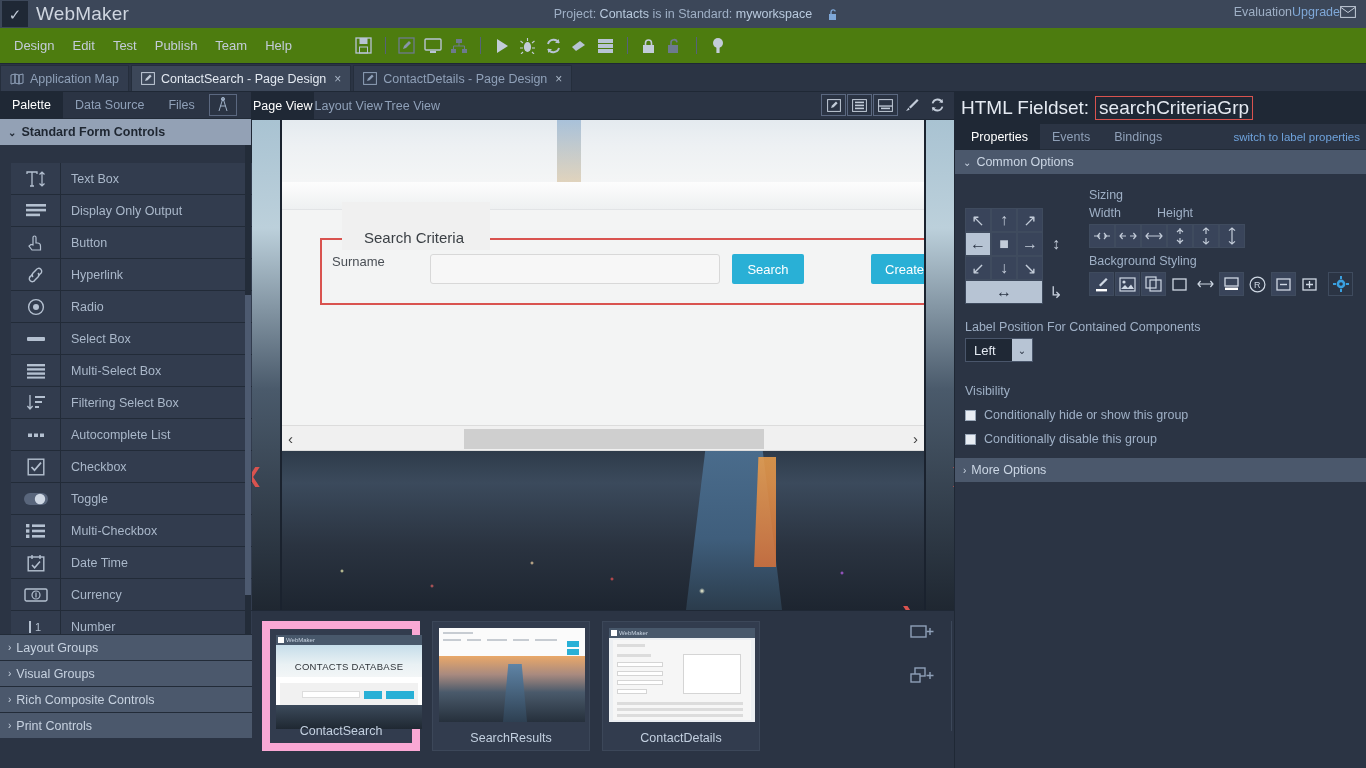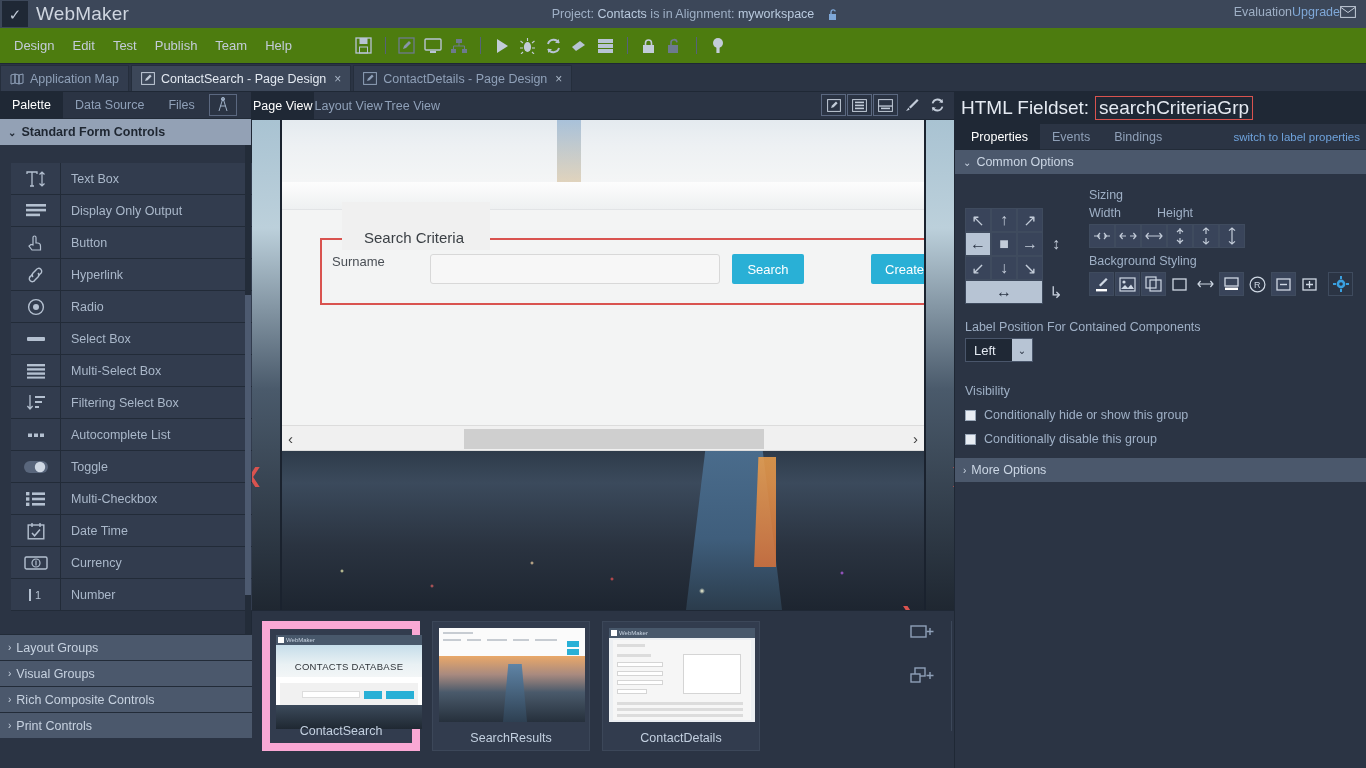--- a/index.html
+++ b/index.html
@@ -388,21 +388,21 @@
 
 <div class="app">
 
   <div class="titlebar">
     <div class="logo-box">
       <span class="logo-tick">✓</span>
     </div>
     <div class="app-title">WebMaker</div>
 
     <div class="project-info">
-      <span>Project: </span><b>Contacts</b><span> is in Alignment: </span><b>myworkspace</b>
+      <span>Project: </span><b>Contacts</b><span> is in Standard: </span><b>myworkspace</b>
     </div>
     <div class="lock-open">
       <svg width="14" height="13" viewBox="0 0 14 13">
           <path d="M3 6h7v6H3z" fill="#7fa8d8"></path>
           <path d="M5 6V4a2.2 2.2 0 0 1 4.3-.6" stroke="#7fa8d8" stroke-width="1.4" fill="none"></path>
         </svg>
     </div>
 
     <div class="tr-links">
       <span>Evaluation</span>
@@ -635,20 +635,29 @@
       </div>
       <div class="pal-item">
         <div class="ic">
           <svg width="22" height="8" viewBox="0 0 22 8">
               <rect x="3" y="2.5" width="4" height="3.5" fill="#b4c0d0"></rect>
               <rect x="9" y="2.5" width="4" height="3.5" fill="#b4c0d0"></rect>
               <rect x="15" y="2.5" width="4" height="3.5" fill="#b4c0d0"></rect>
             </svg>
         </div>
         <div class="lbl">Autocomplete List</div>
+      </div>
+      <div class="pal-item">
+        <div class="ic">
+          <svg width="18" height="18" viewBox="0 0 18 18">
+              <rect x="1.2" y="1.2" width="15.6" height="15.6" stroke="#b4c0d0" fill="none" stroke-width="1.4"></rect>
+              <path d="M4.5 9l3 3.2L14 4.6" stroke="#b4c0d0" fill="none" stroke-width="1.7"></path>
+            </svg>
+        </div>
+        <div class="lbl">Checkbox</div>
       </div>
       <div class="pal-item">
         <div class="ic">
           <svg width="26" height="14" viewBox="0 0 26 14">
               <rect x="1" y="1" width="24" height="12" rx="6" fill="#59667c"></rect>
               <circle cx="17" cy="7" r="5.2" fill="#cfd8e4"></circle>
             </svg>
         </div>
         <div class="lbl">Toggle</div>
       </div>

